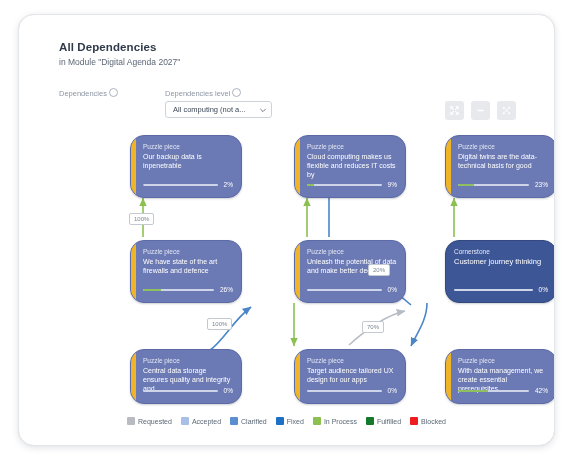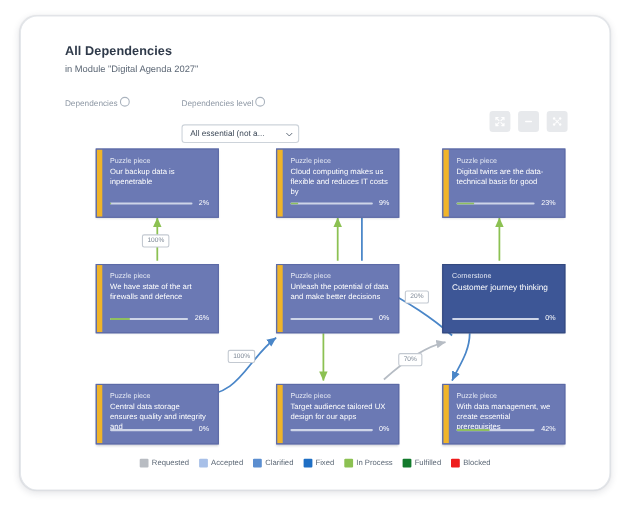--- a/index.html
+++ b/index.html
@@ -48,21 +48,21 @@
     color: #5c6775;
   }
 
   .field {
     position: absolute;
   }
   .field-label {
     font-size: 7.5px;
     color: #8d97a4;
     display: block;
-    margin-bottom: 15px;
+    margin-bottom: 3px;
     white-space: nowrap;
   }
   .info-dot {
     display: inline-block;
     width: 7px;
     height: 7px;
     border: 1px solid #aab3be;
     border-radius: 50%;
     position: relative;
     top: 1px;
@@ -120,23 +120,24 @@
     position: absolute;
     left: 0; top: 0;
     width: 537px; height: 432px;
     pointer-events: none;
   }
 
   
   .node {
     position: absolute;
     box-sizing: border-box;
-    border-radius: 0;
+    border-radius: 14px;
     overflow: hidden;
     box-shadow: 0 1px 2px rgba(30,40,60,0.22);
+    margin-left: 43px;
   }
   .node-puzzle {
     background: #6b79b4;
     border: 1px solid #5c6aa6;
   }
   .node-corner {
     background: #3d5696;
     border: 1px solid #33497f;
   }
   .accent {
@@ -245,21 +246,21 @@
     <div class="hdr-title">All Dependencies</div>
     <div class="hdr-sub">in Module "Digital Agenda 2027"</div>
 
     <div class="field" style="left:40px; top:72px; width:92px;">
       <span class="field-label"><span>Dependencies</span><span class="info-dot"></span></span>
     </div>
 
     <div class="field" style="left:146px; top:72px; width:107px;">
       <span class="field-label"><span>Dependencies level</span><span class="info-dot"></span></span>
       <div class="select-box">
-        <span>All essential (not a...</span>
+        <span>All computing (not a...</span>
         <span class="chev">
           <svg viewBox="0 0 10 10" width="8" height="8">
               <path d="M2 4 L5 7 L8 4" fill="none" stroke="#5b6775" stroke-width="1.1" stroke-linecap="round" stroke-linejoin="round"></path>
             </svg>
         </span>
       </div>
     </div>
 
     <div class="tool-row">
       <div class="tool-btn">

